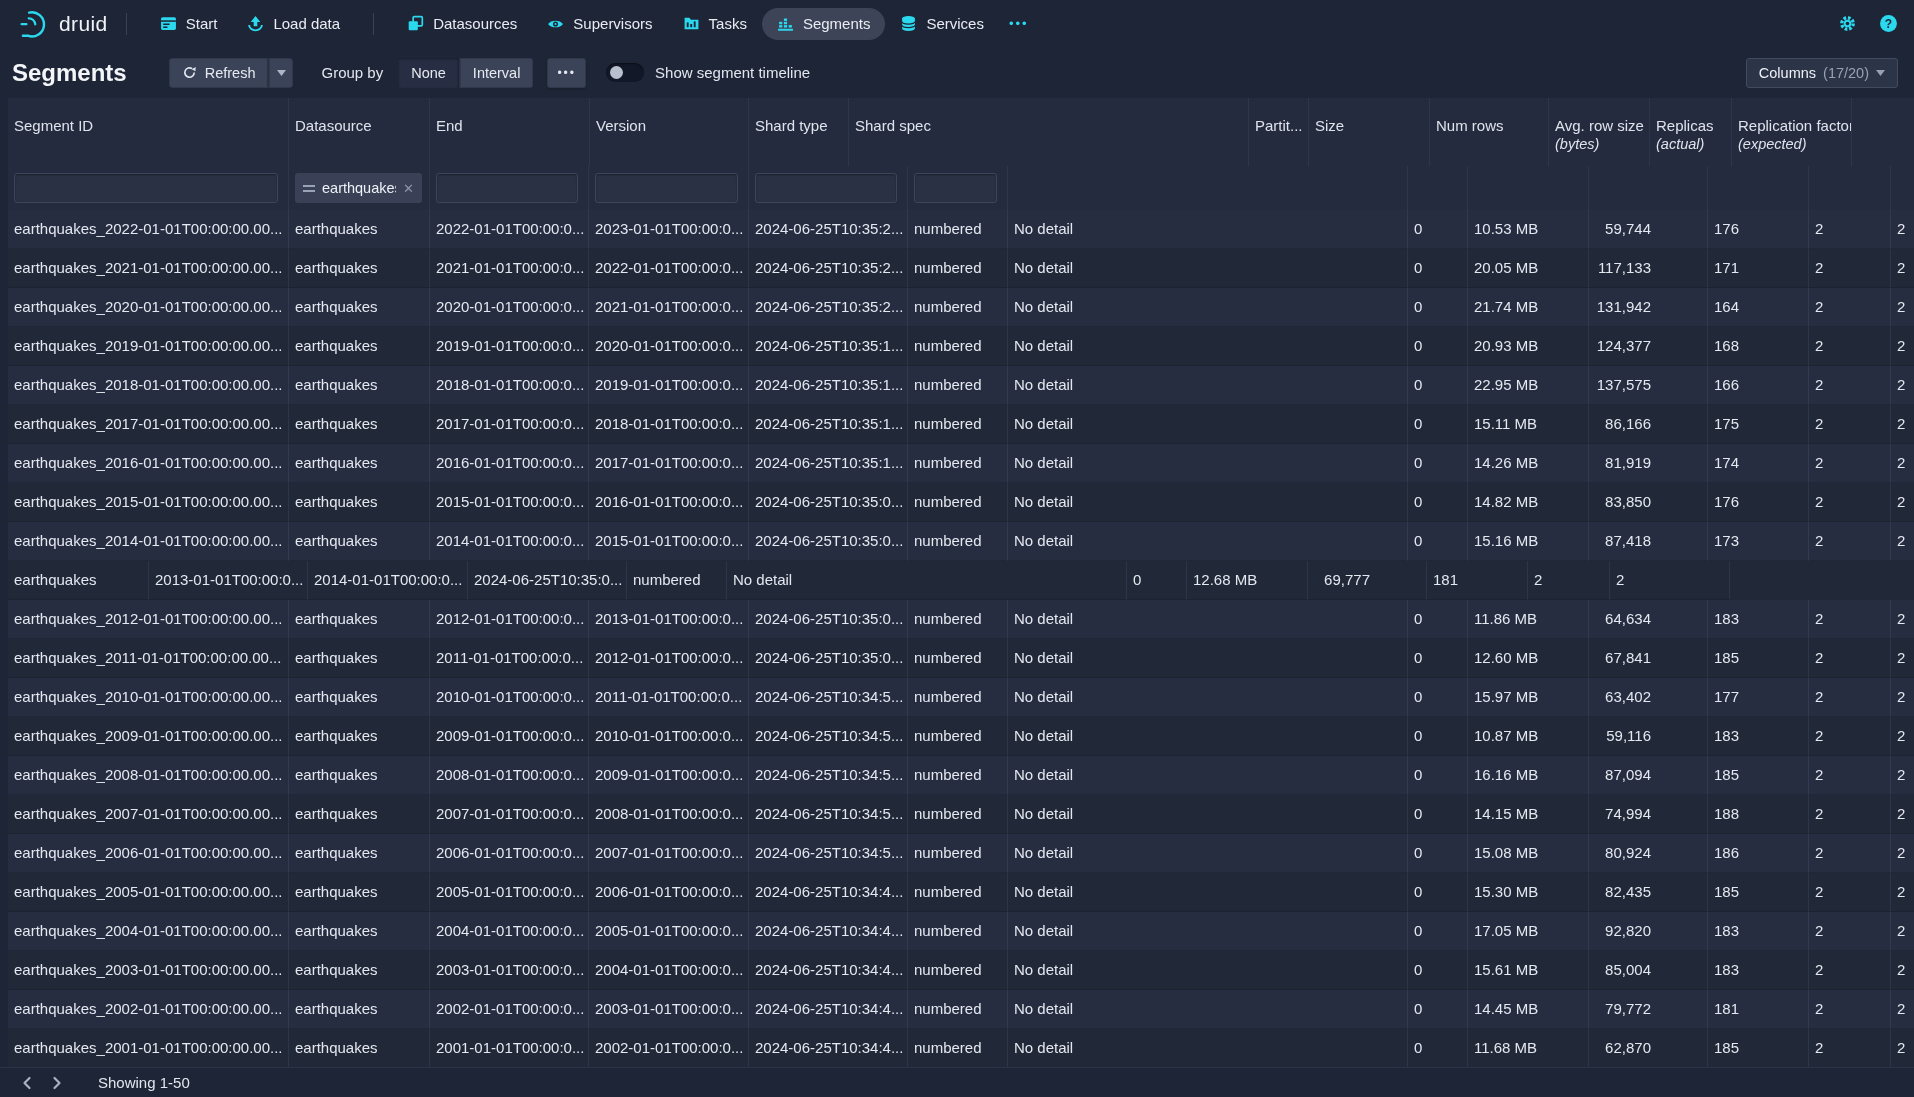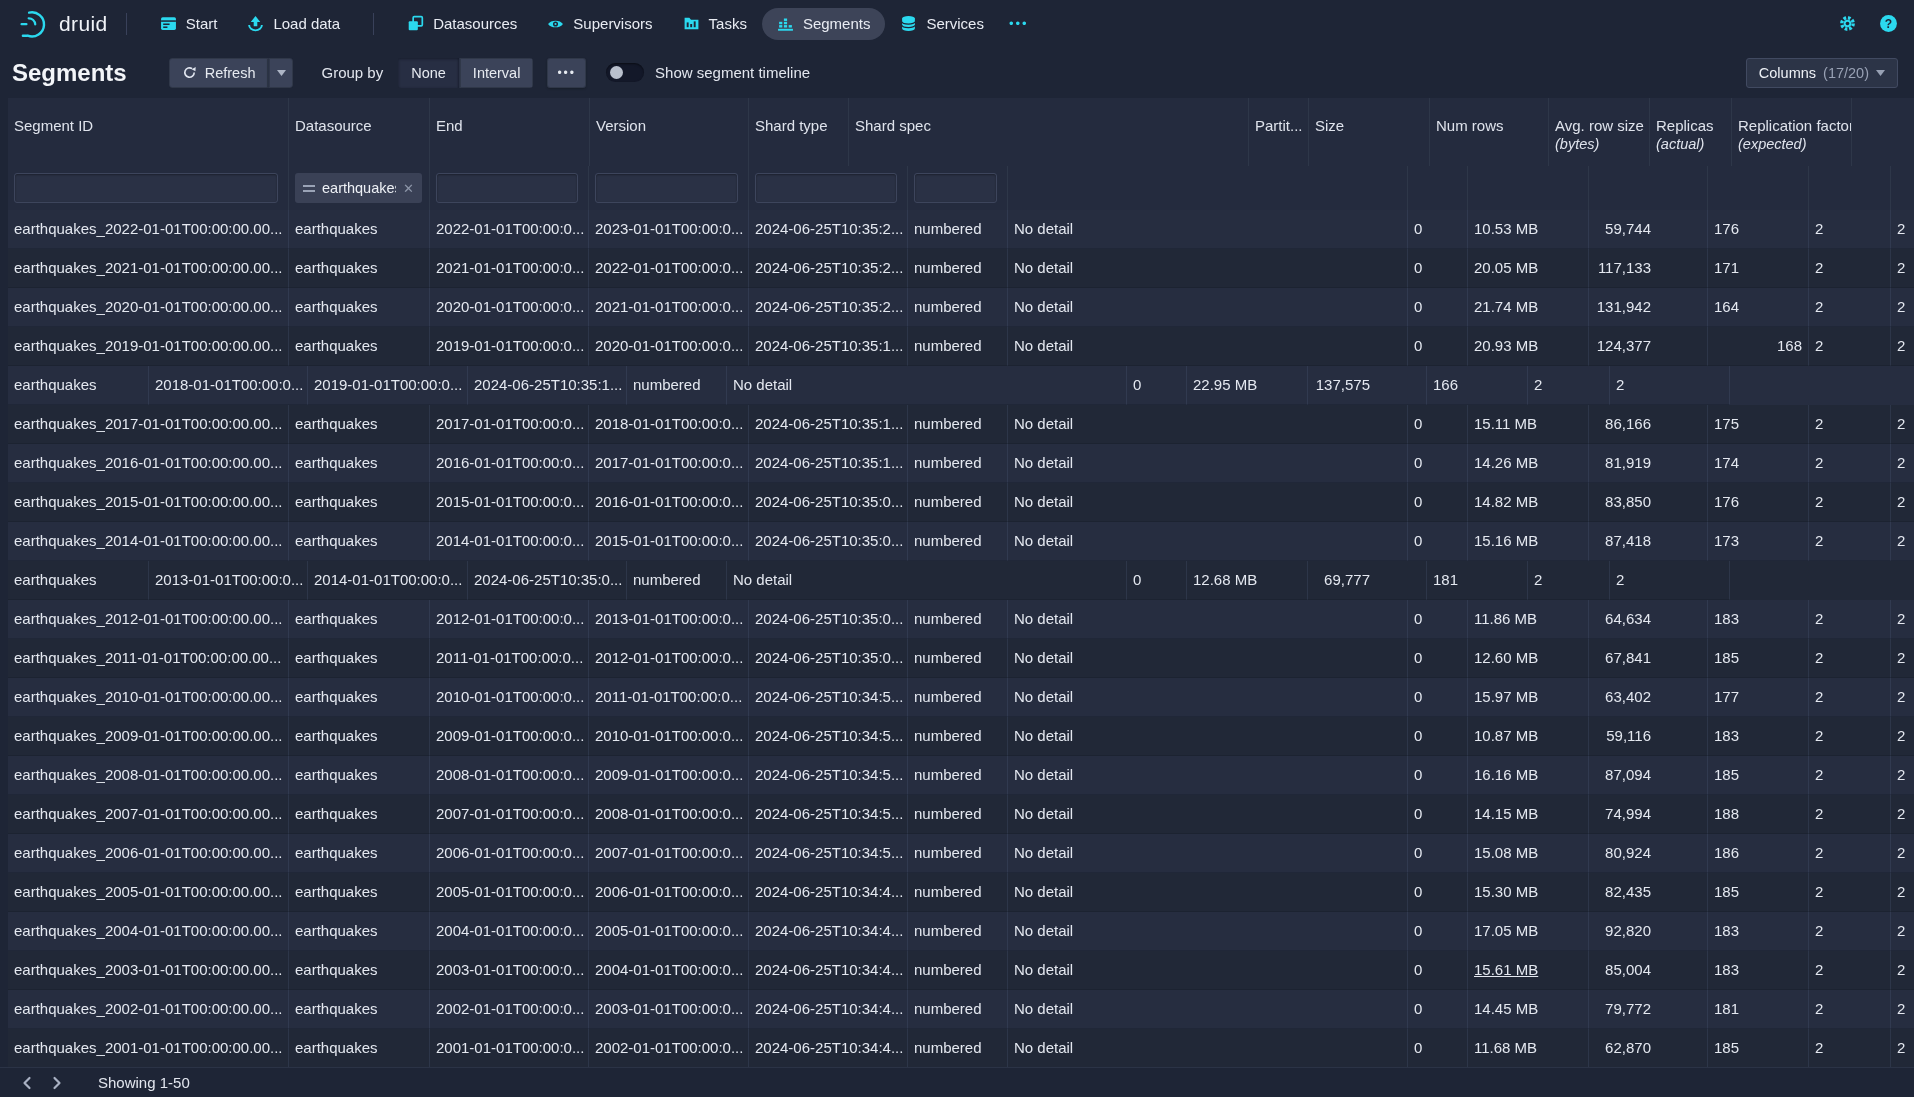--- a/index.html
+++ b/index.html
@@ -367,25 +367,26 @@
         <div class="cell" style="flex: 0 0 281px;">earthquakes_2019-01-01T00:00:00.00...</div>
         <div class="cell" style="flex: 0 0 141px;">earthquakes</div>
         <div class="cell" style="flex: 0 0 159px;">2019-01-01T00:00:0...</div>
         <div class="cell" style="flex: 0 0 160px;">2020-01-01T00:00:0...</div>
         <div class="cell" style="flex: 0 0 159px;">2024-06-25T10:35:1...</div>
         <div class="cell" style="flex: 0 0 100px;">numbered</div>
         <div class="cell" style="flex: 0 0 400px;">No detail</div>
         <div class="cell" style="flex: 0 0 60px;">0</div>
         <div class="cell" style="flex: 0 0 121px;">20.93 MB</div>
         <div class="cell num" style="flex: 0 0 119px;">124,377</div>
-        <div class="cell" style="flex: 0 0 101px; text-align: right;">168</div>
-        <div class="cell" style="flex: 0 0 82px;">2</div>
-        <div class="cell" style="flex: 0 0 120px;">2</div>
-      </div>
-      <div class="tr">
+        <div class="cell" style="flex: 0 0 101px;">168</div>
+        <div class="cell" style="flex: 0 0 82px;">2</div>
+        <div class="cell" style="flex: 0 0 120px;">2</div>
+      </div>
+      <div class="tr">
+        <div class="cell" style="flex: 0 0 281px;">earthquakes_2018-01-01T00:00:00.00...</div>
         <div class="cell" style="flex: 0 0 141px;">earthquakes</div>
         <div class="cell" style="flex: 0 0 159px;">2018-01-01T00:00:0...</div>
         <div class="cell" style="flex: 0 0 160px;">2019-01-01T00:00:0...</div>
         <div class="cell" style="flex: 0 0 159px;">2024-06-25T10:35:1...</div>
         <div class="cell" style="flex: 0 0 100px;">numbered</div>
         <div class="cell" style="flex: 0 0 400px;">No detail</div>
         <div class="cell" style="flex: 0 0 60px;">0</div>
         <div class="cell" style="flex: 0 0 121px;">22.95 MB</div>
         <div class="cell num" style="flex: 0 0 119px;">137,575</div>
         <div class="cell" style="flex: 0 0 101px;">166</div>
@@ -603,21 +604,21 @@
       </div>
       <div class="tr">
         <div class="cell" style="flex: 0 0 281px;">earthquakes_2003-01-01T00:00:00.00...</div>
         <div class="cell" style="flex: 0 0 141px;">earthquakes</div>
         <div class="cell" style="flex: 0 0 159px;">2003-01-01T00:00:0...</div>
         <div class="cell" style="flex: 0 0 160px;">2004-01-01T00:00:0...</div>
         <div class="cell" style="flex: 0 0 159px;">2024-06-25T10:34:4...</div>
         <div class="cell" style="flex: 0 0 100px;">numbered</div>
         <div class="cell" style="flex: 0 0 400px;">No detail</div>
         <div class="cell" style="flex: 0 0 60px;">0</div>
-        <div class="cell" style="flex: 0 0 121px; text-decoration: underline;">15.61 MB</div>
+        <div class="cell" style="flex: 0 0 121px;">15.61 MB</div>
         <div class="cell num" style="flex: 0 0 119px;">85,004</div>
         <div class="cell" style="flex: 0 0 101px;">183</div>
         <div class="cell" style="flex: 0 0 82px;">2</div>
         <div class="cell" style="flex: 0 0 120px;">2</div>
       </div>
       <div class="tr">
         <div class="cell" style="flex: 0 0 281px;">earthquakes_2002-01-01T00:00:00.00...</div>
         <div class="cell" style="flex: 0 0 141px;">earthquakes</div>
         <div class="cell" style="flex: 0 0 159px;">2002-01-01T00:00:0...</div>
         <div class="cell" style="flex: 0 0 160px;">2003-01-01T00:00:0...</div>

